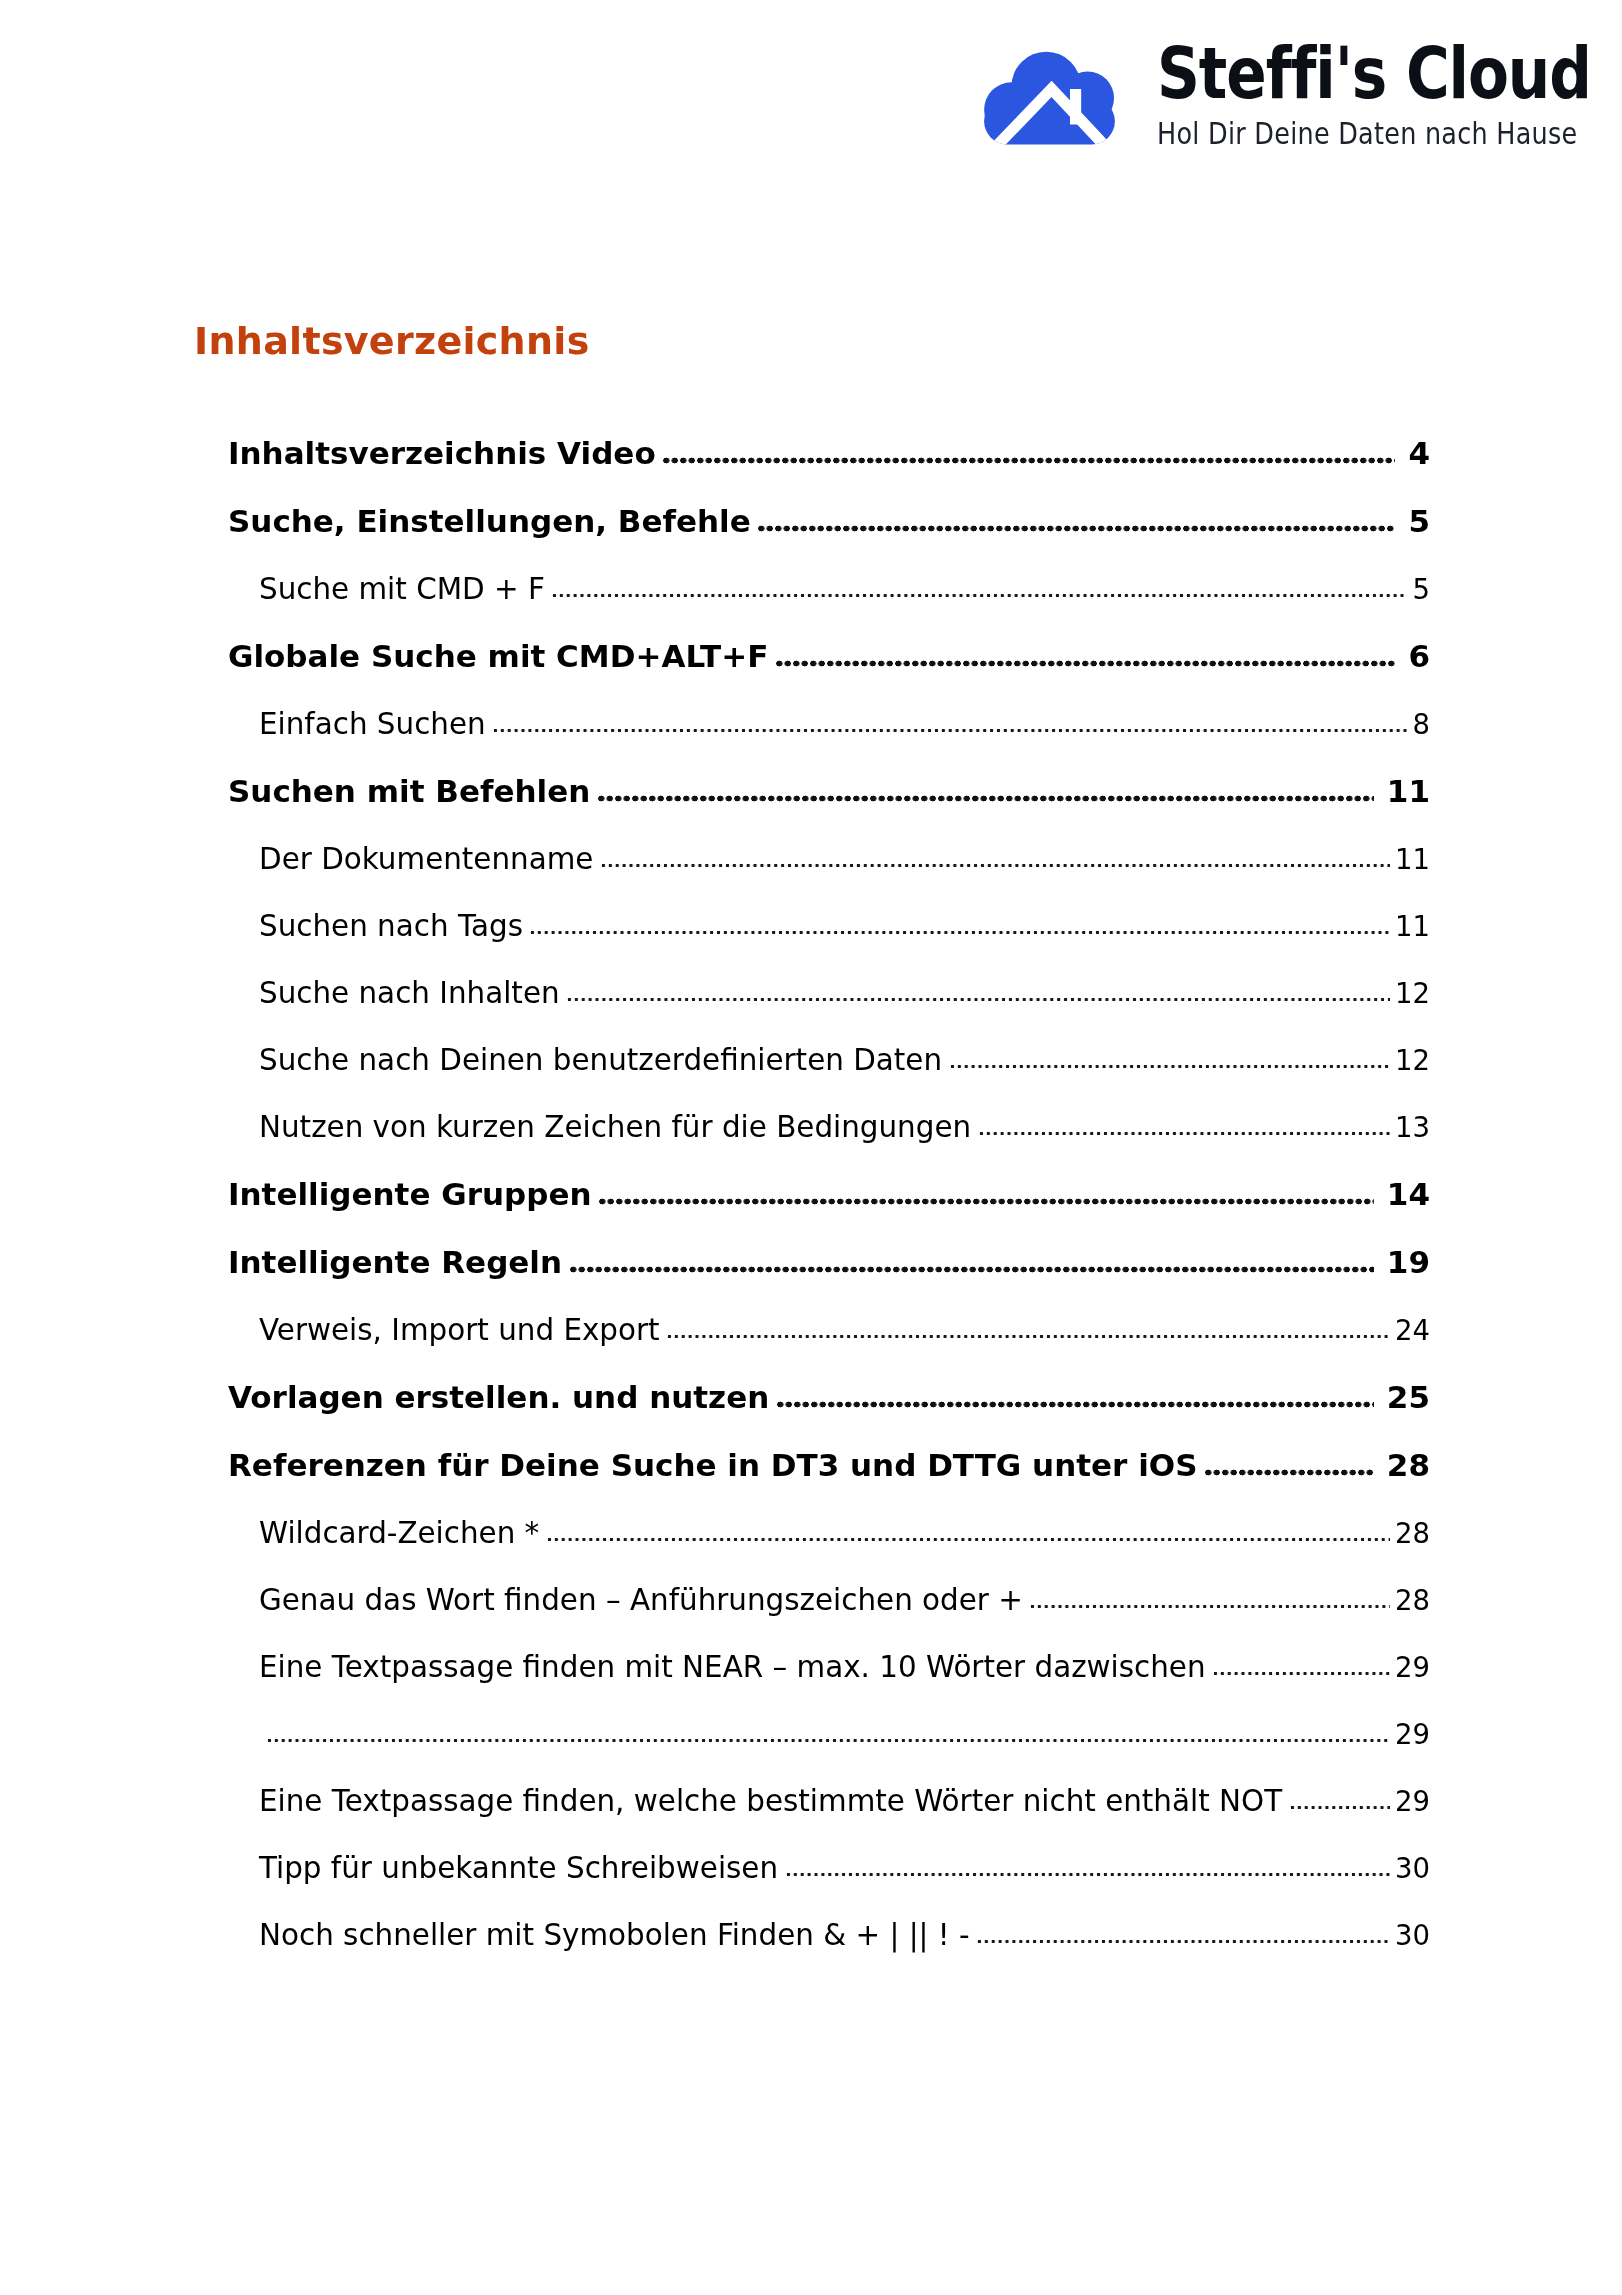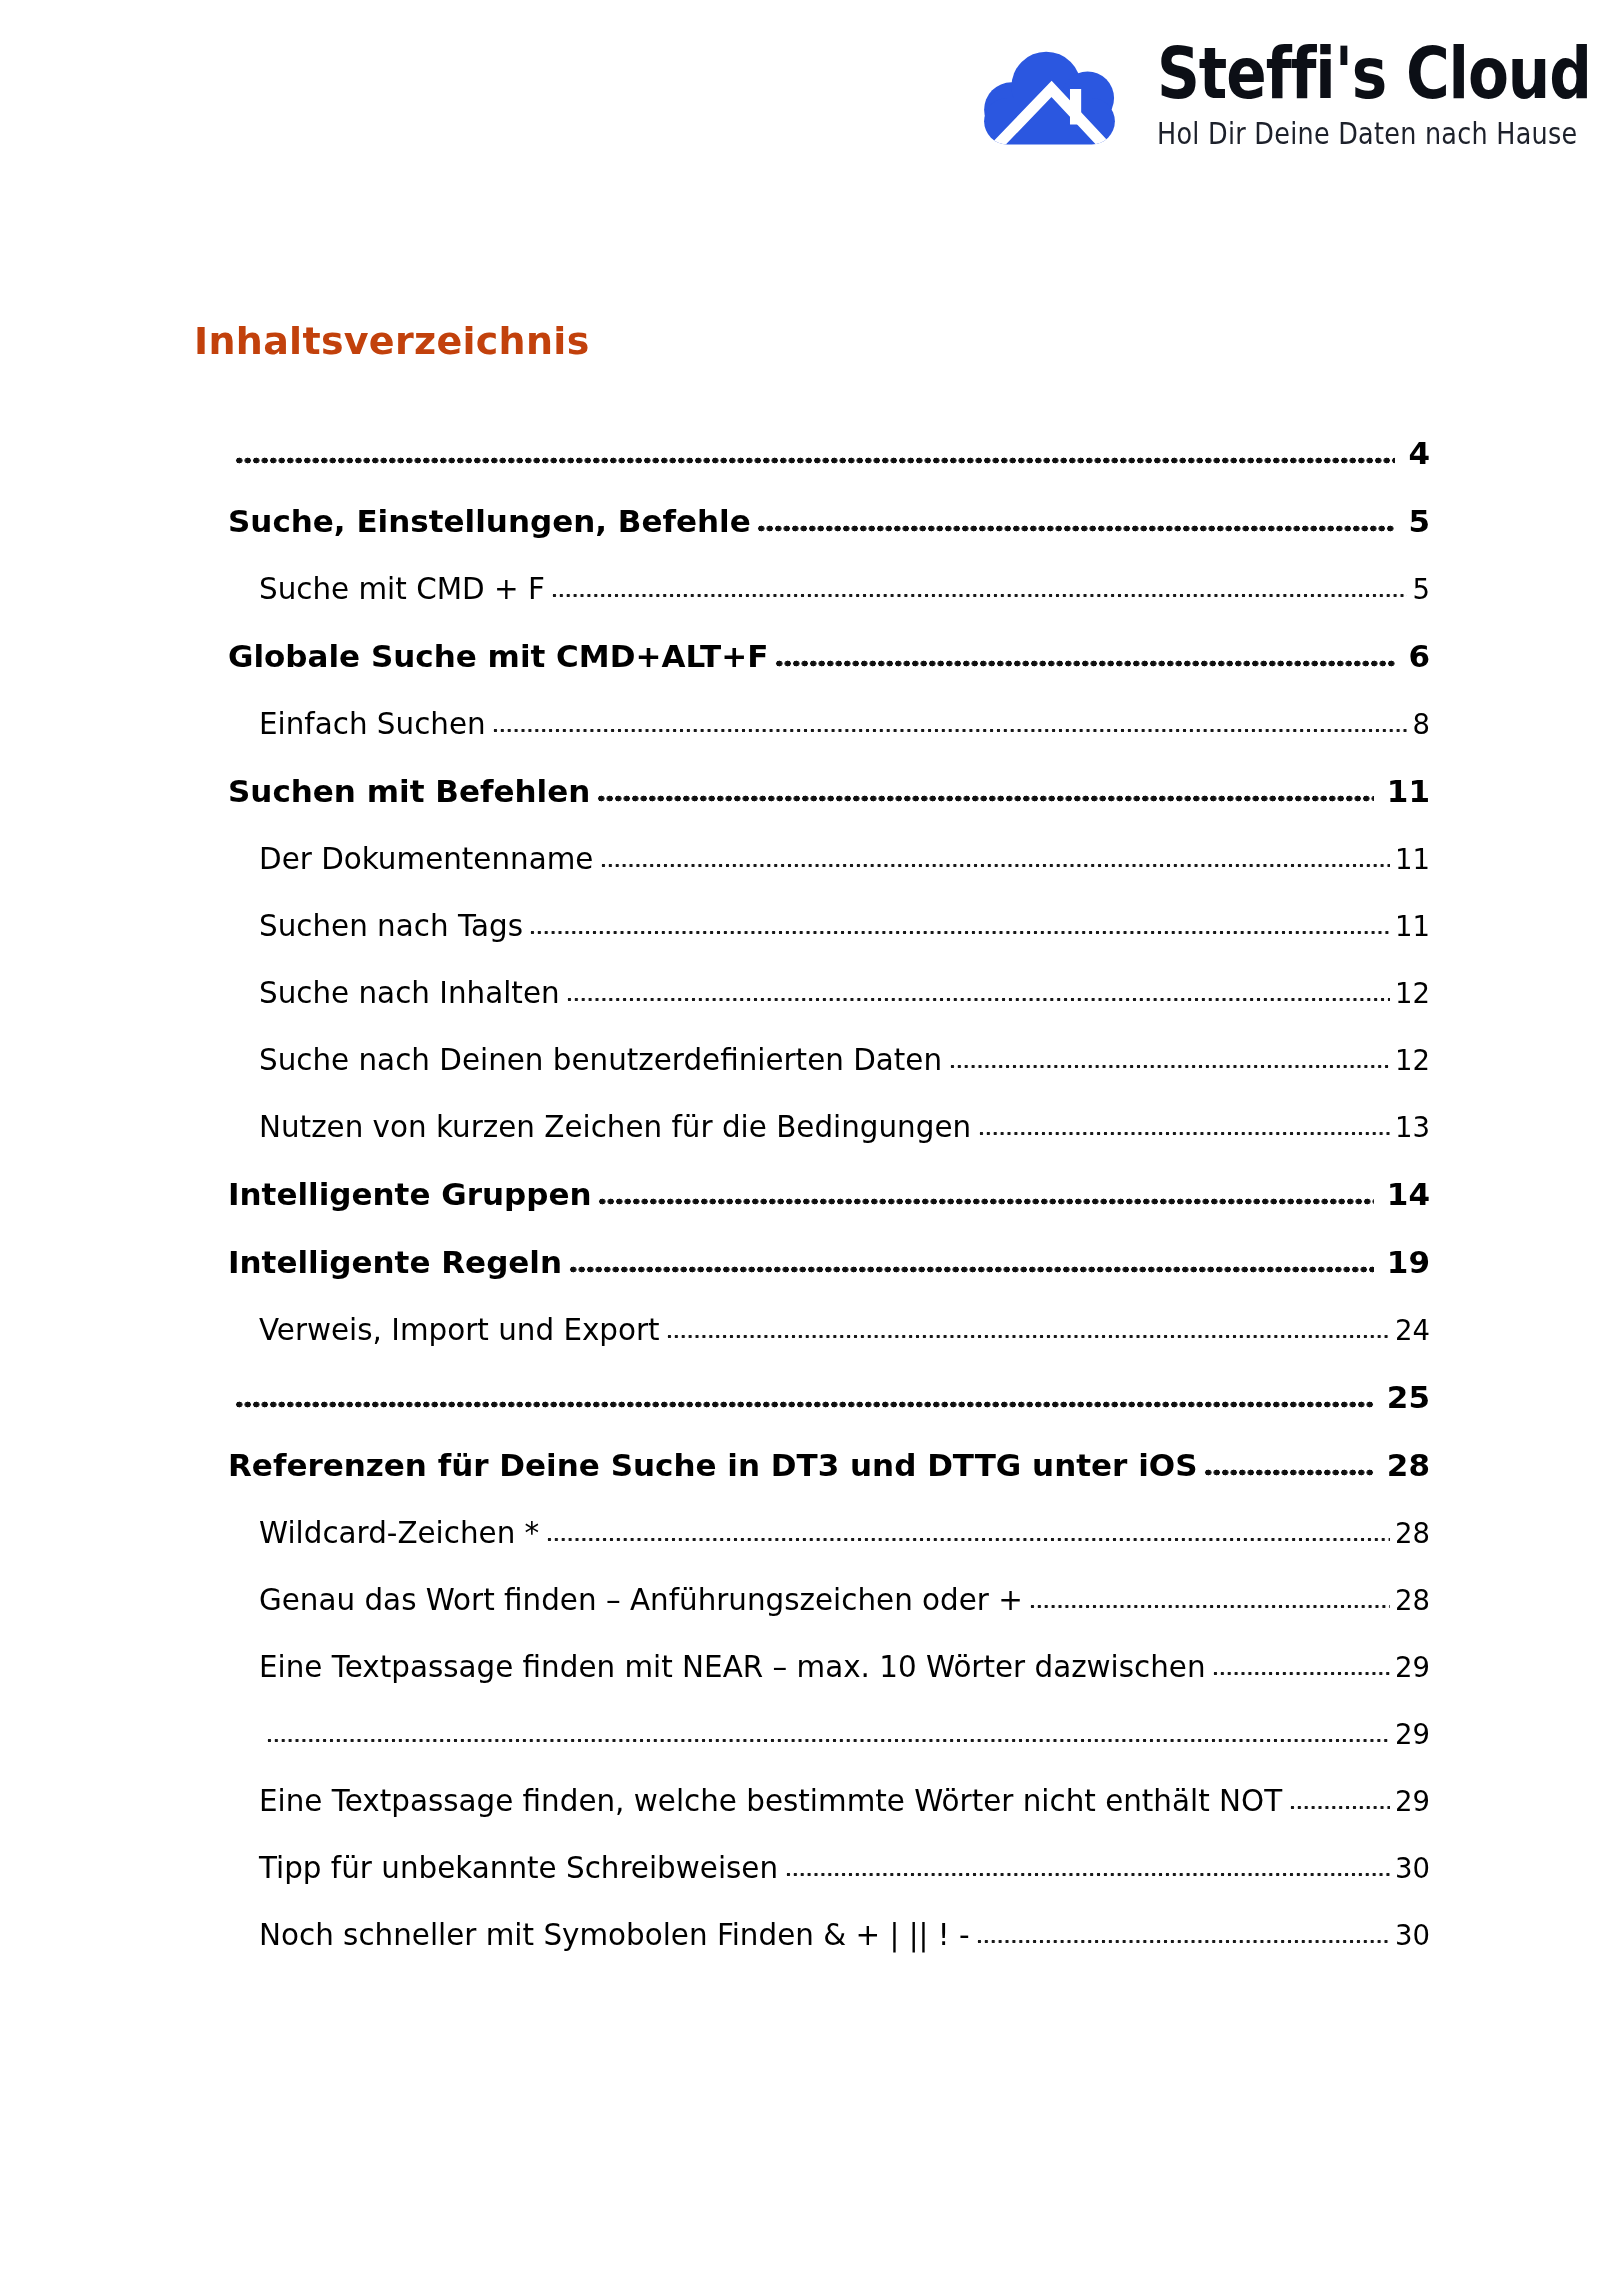--- a/index.html
+++ b/index.html
@@ -148,20 +148,21 @@
   <div class="logo-text">
     <div class="brand">Steffi's Cloud</div>
     <div class="tagline">Hol Dir Deine Daten nach Hause</div>
   </div>
 </div>
 
 <h1 class="doc-title" style="margin:0;">Inhaltsverzeichnis</h1>
 
 <div class="toc" id="toc">
     <div class="toc-row level1">
+    <span class="toc-label">Inhaltsverzeichnis Video</span>
     <span class="toc-dots"></span>
     <span class="toc-page">4</span>
   </div>
     <div class="toc-row level1">
     <span class="toc-label">Suche, Einstellungen, Befehle</span>
     <span class="toc-dots"></span>
     <span class="toc-page">5</span>
   </div>
     <div class="toc-row level2">
     <span class="toc-label">Suche mit CMD + F</span>
@@ -217,20 +218,21 @@
     <span class="toc-label">Intelligente Regeln</span>
     <span class="toc-dots"></span>
     <span class="toc-page">19</span>
   </div>
     <div class="toc-row level2">
     <span class="toc-label">Verweis, Import und Export</span>
     <span class="toc-dots"></span>
     <span class="toc-page">24</span>
   </div>
     <div class="toc-row level1">
+    <span class="toc-label">Vorlagen erstellen. und nutzen</span>
     <span class="toc-dots"></span>
     <span class="toc-page">25</span>
   </div>
     <div class="toc-row level1">
     <span class="toc-label">Referenzen für Deine Suche in DT3 und DTTG unter iOS</span>
     <span class="toc-dots"></span>
     <span class="toc-page">28</span>
   </div>
     <div class="toc-row level2">
     <span class="toc-label">Wildcard-Zeichen *</span>

